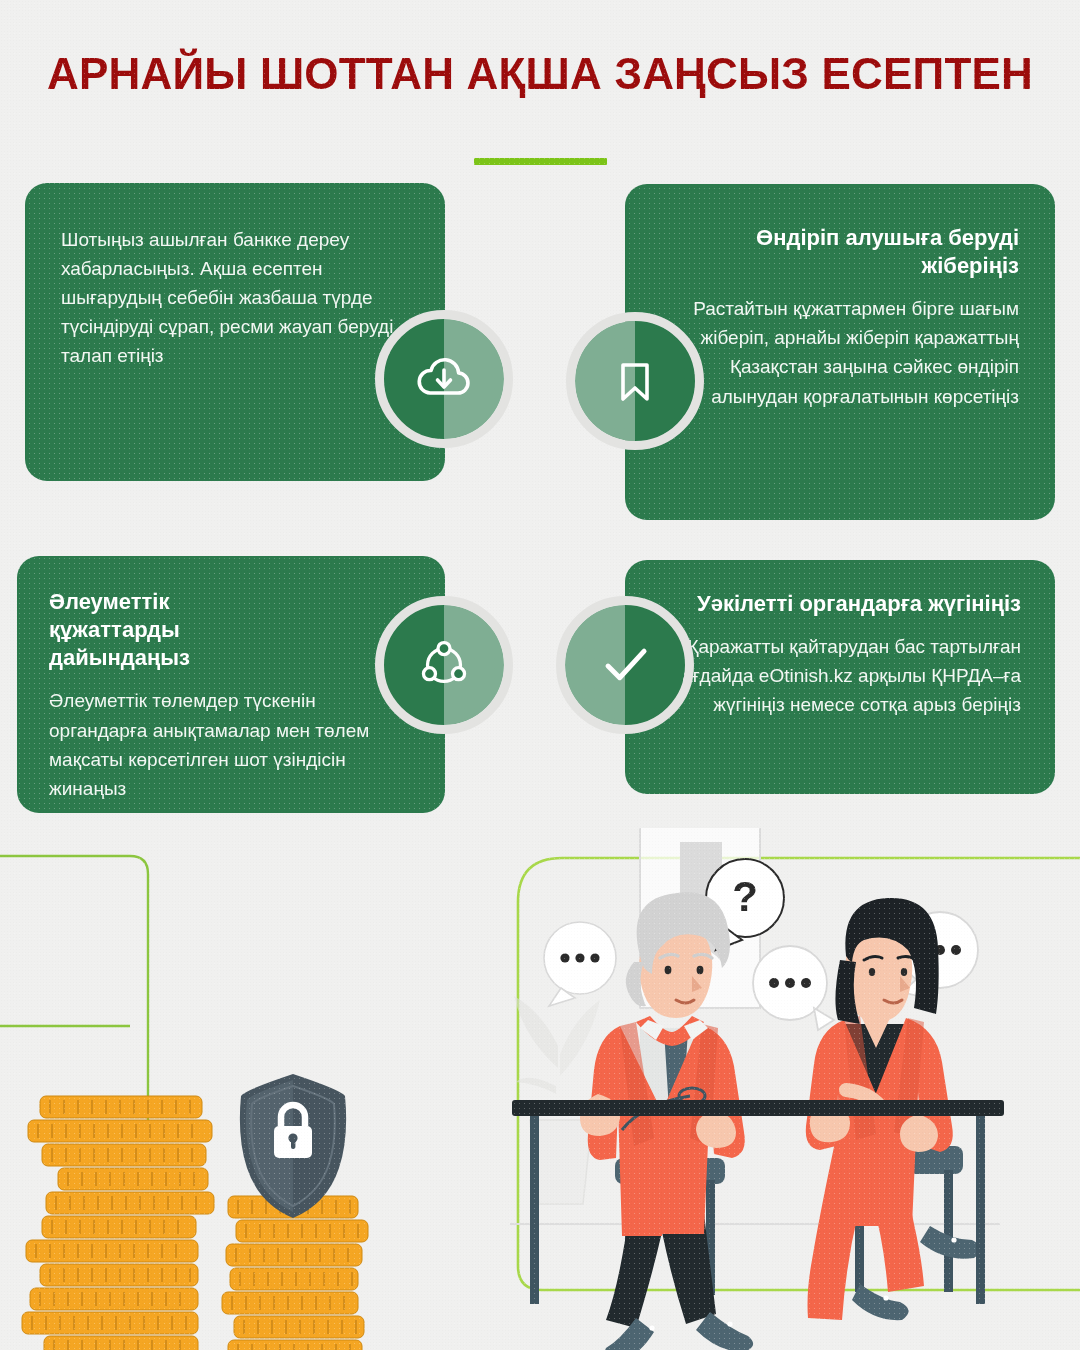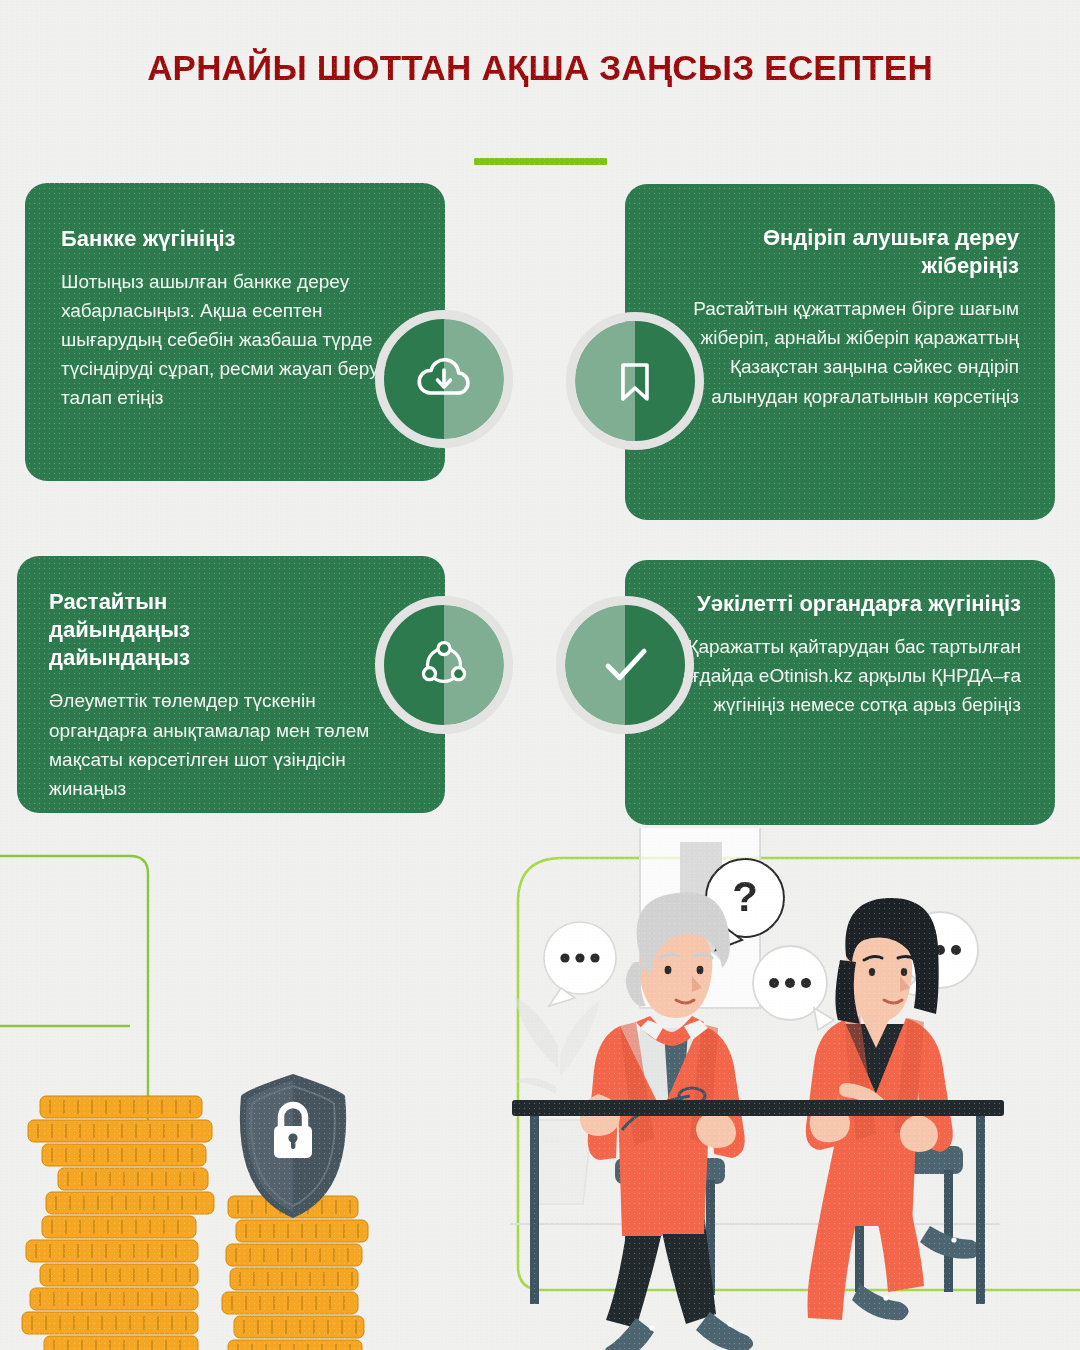--- a/index.html
+++ b/index.html
@@ -14,42 +14,42 @@
     background-image:
       radial-gradient(rgba(0,0,0,.035) .5px, transparent .6px),
       radial-gradient(rgba(255,255,255,.5) .5px, transparent .6px);
     background-size:3px 3px, 5px 5px;
     background-position:0 0, 2px 1px;
   }
 
   
   #title-block{position:absolute;top:46px;left:0;width:1080px;text-align:center;}
   #title-block h1{
-    margin:0;color:#9c0c0c;font-weight:bold;font-size:35px;line-height:1.28;
+    margin:0;color:#9c0c0c;font-weight:bold;font-size:44px;line-height:1.28;
     letter-spacing:.2px;text-transform:uppercase;
   }
   #title-rule{
     position:absolute;left:474px;top:158px;width:133px;height:7px;background:#7cc418;border-radius:1px;
   }
 
   
   .card{
     position:absolute;background:#2c7a4d;border-radius:22px;
     box-sizing:border-box;color:#ffffff;
   }
   .card h2{margin:0 0 14px 0;font-size:22px;font-weight:bold;line-height:1.28;}
   .card p{margin:0;font-size:19px;line-height:1.53;color:#f2f7f3;font-weight:400;}
   .card-inner{position:relative;z-index:2;}
   .card.left .card-inner{text-align:left;}
   .card.right .card-inner{text-align:right;}
 
   #card-1{left:25px;top:183px;width:420px;height:298px;padding:42px 40px 34px 36px;}
   #card-2{left:625px;top:184px;width:430px;height:336px;padding:40px 36px 34px 42px;}
   #card-3{left:17px;top:556px;width:428px;height:257px;padding:32px 36px 28px 32px;}
-  #card-4{left:625px;top:560px;width:430px;height:265px;padding:30px 34px 28px 42px;}
+  #card-4{left:625px;top:560px;width:430px;height:234px;padding:30px 34px 28px 42px;}
 
   
   .icon-circle{position:absolute;width:138px;height:138px;z-index:5;}
   .icon-circle .ring{
     position:absolute;inset:0;border-radius:50%;
     border:9px solid #e3e3e1;box-sizing:border-box;
   }
   .icon-circle .disc{
     position:absolute;inset:9px;border-radius:50%;overflow:hidden;
   }
@@ -74,35 +74,34 @@
 
 <div id="title-block">
   <h1>
     <span>АРНАЙЫ ШОТТАН АҚША ЗАҢСЫЗ ЕСЕПТЕН</span><br>
   </h1>
 </div>
 <div id="title-rule"></div>
 
 <div class="card left" id="card-1">
   <div class="card-inner">
-    <h2>Банкке жүгініңіз</h2>
     <p>Шотыңыз ашылған банкке дереу хабарласыңыз. Ақша есептен шығарудың себебін жазбаша түрде түсіндіруді сұрап, ресми жауап беруді талап етіңіз</p>
   </div>
 </div>
 
 <div class="card right" id="card-2">
   <div class="card-inner">
-    <h2>Өндіріп алушыға дереу жіберіңіз</h2>
+    <h2>Өндіріп алушыға беруді жіберіңіз</h2>
     <p>Растайтын құжаттармен бірге шағым жіберіп, арнайы жіберіп қаражаттың Қазақстан заңына сәйкес өндіріп алынудан қорғалатынын көрсетіңіз</p>
   </div>
 </div>
 
 <div class="card left" id="card-3">
   <div class="card-inner">
-    <h2 style="max-width:230px">Растайтын дайындаңыз дайындаңыз</h2>
+    <h2 style="max-width:230px">Әлеуметтік құжаттарды дайындаңыз</h2>
     <p>Әлеуметтік төлемдер түскенін органдарға анықтамалар мен төлем мақсаты көрсетілген шот үзіндісін жинаңыз</p>
   </div>
 </div>
 
 <div class="card right" id="card-4">
   <div class="card-inner">
     <h2>Уәкілетті органдарға жүгініңіз</h2>
     <p>Қаражатты қайтарудан бас тартылған жағдайда eOtinish.kz арқылы ҚНРДА–ға жүгініңіз немесе сотқа арыз беріңіз</p>
   </div>
 </div>

